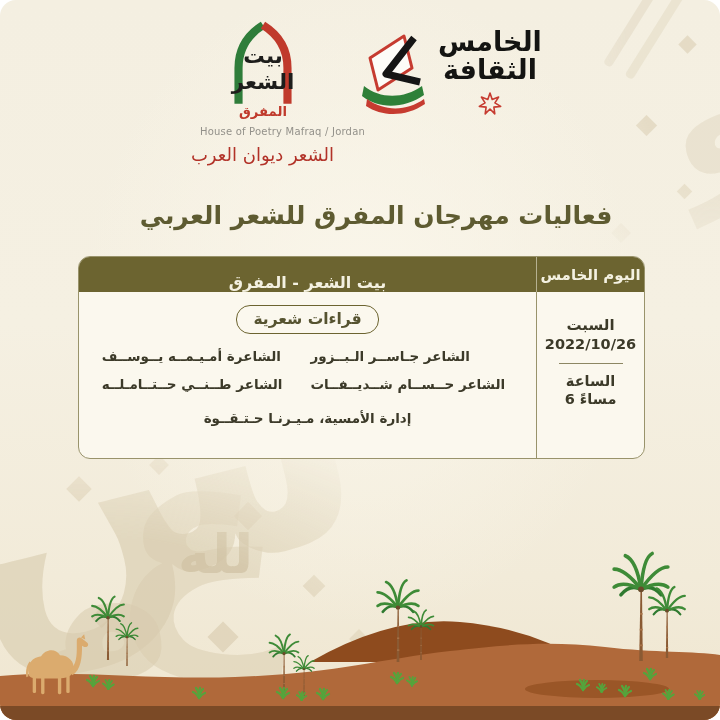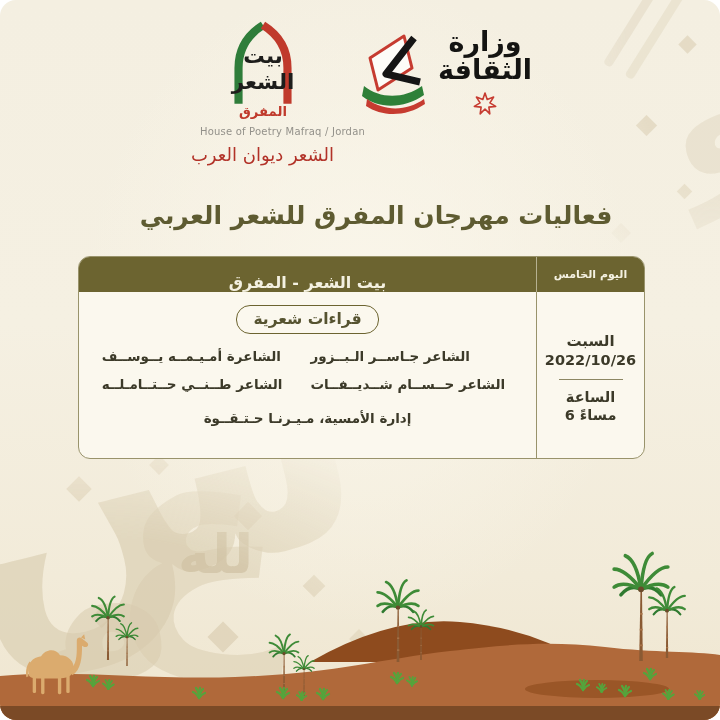--- a/index.html
+++ b/index.html
@@ -31,26 +31,26 @@
   .ministry-star{margin-top:7px;}
 
   
   .title{position:absolute;left:0;right:0;top:201px;text-align:center;direction:rtl;
     font-size:25px;font-weight:bold;color:#5e5b31;margin-left:32px;}
 
   
   .event-table{position:absolute;left:78px;top:256px;width:567px;height:203px;
     border:1px solid #99936b;border-radius:12px;overflow:hidden;background:#fbf8ee;}
   .tbl-header{height:35px;display:flex;direction:rtl;background:#6c6430;color:#f4f1e1;font-weight:bold;}
-  .hd-day{width:108px;display:flex;align-items:center;justify-content:center;font-size:11px;
+  .hd-day{width:108px;display:flex;align-items:center;justify-content:center;font-size:15px;
     border-left:1px solid rgba(244,241,225,.55);}
   .hd-venue{flex:1;display:flex;align-items:center;justify-content:center;font-size:16px;margin-top:15px;}
   .tbl-body{height:167px;display:flex;direction:rtl;}
   .bd-day{width:108px;border-left:1px solid #99936b;display:flex;flex-direction:column;
-    align-items:center;padding-top:40px;color:#3c3a29;font-weight:bold;}
+    align-items:center;padding-top:24px;color:#3c3a29;font-weight:bold;}
   .bd-main{flex:1;display:flex;flex-direction:column;align-items:center;}
   .badge{margin-top:13px;padding:4px 16px 5px;border:1.6px solid #6c6430;border-radius:14px;
     color:#565330;font-weight:bold;font-size:15.5px;background:transparent;}
   .poets{width:90%;margin-top:14px;display:grid;grid-template-columns:1fr 1fr;
     gap:12px 6px;direction:rtl;}
   .poet{font-size:13.5px;font-weight:bold;color:#3c3a29;text-align:left;white-space:nowrap;}
   .admin{margin-top:18px;font-size:13.5px;font-weight:bold;color:#3c3a29;direction:rtl;}
   .sch-day{font-size:15px;}
   .sch-date{font-size:14.5px;direction:ltr;margin-top:2px;}
   .sch-divider{width:64px;border:none;border-top:1.4px solid #8d8763;margin:11px 0 9px;}
@@ -102,21 +102,21 @@
   </div>
 
   <div class="ministry-block">
     <svg width="74" height="100" viewBox="0 0 70 100">
       <polygon points="10,30 44,8 52,40 18,62" fill="#fdfcf8" stroke="#c63b30" stroke-width="3" stroke-linejoin="round"></polygon>
       <path d="M54,10 L26,46 L60,54" fill="none" stroke="#151515" stroke-width="7" stroke-linejoin="round"></path>
       <path d="M4,58 C20,71 44,71 62,58 L64,67 C44,81 18,81 2,68 Z" fill="#2e8038"></path>
       <path d="M7,71 C25,84 47,83 64,71 L65,76 C46,89 22,89 6,78 Z" fill="#c63b30"></path>
     </svg>
     <div class="ministry-text">
-      <div class="ministry-line">وزارة</div>
+      <div class="ministry-line">الخامس</div>
       <div class="ministry-line">الثقافة</div>
       <svg class="ministry-star" width="26" height="26" viewBox="-13 -13 26 26">
         <polygon points="0,-11 2.2,-4.5 8.6,-6.9 4.9,-1.1 10.7,2.4 3.9,3.1 4.8,9.9 0,5 -4.8,9.9 -3.9,3.1 -10.7,2.4 -4.9,-1.1 -8.6,-6.9 -2.2,-4.5" fill="none" stroke="#c63b30" stroke-width="1.6" stroke-linejoin="round"></polygon>
       </svg>
     </div>
   </div>
 
   <div class="title">فعاليات مهرجان المفرق للشعر العربي</div>
 
   <div class="event-table">

